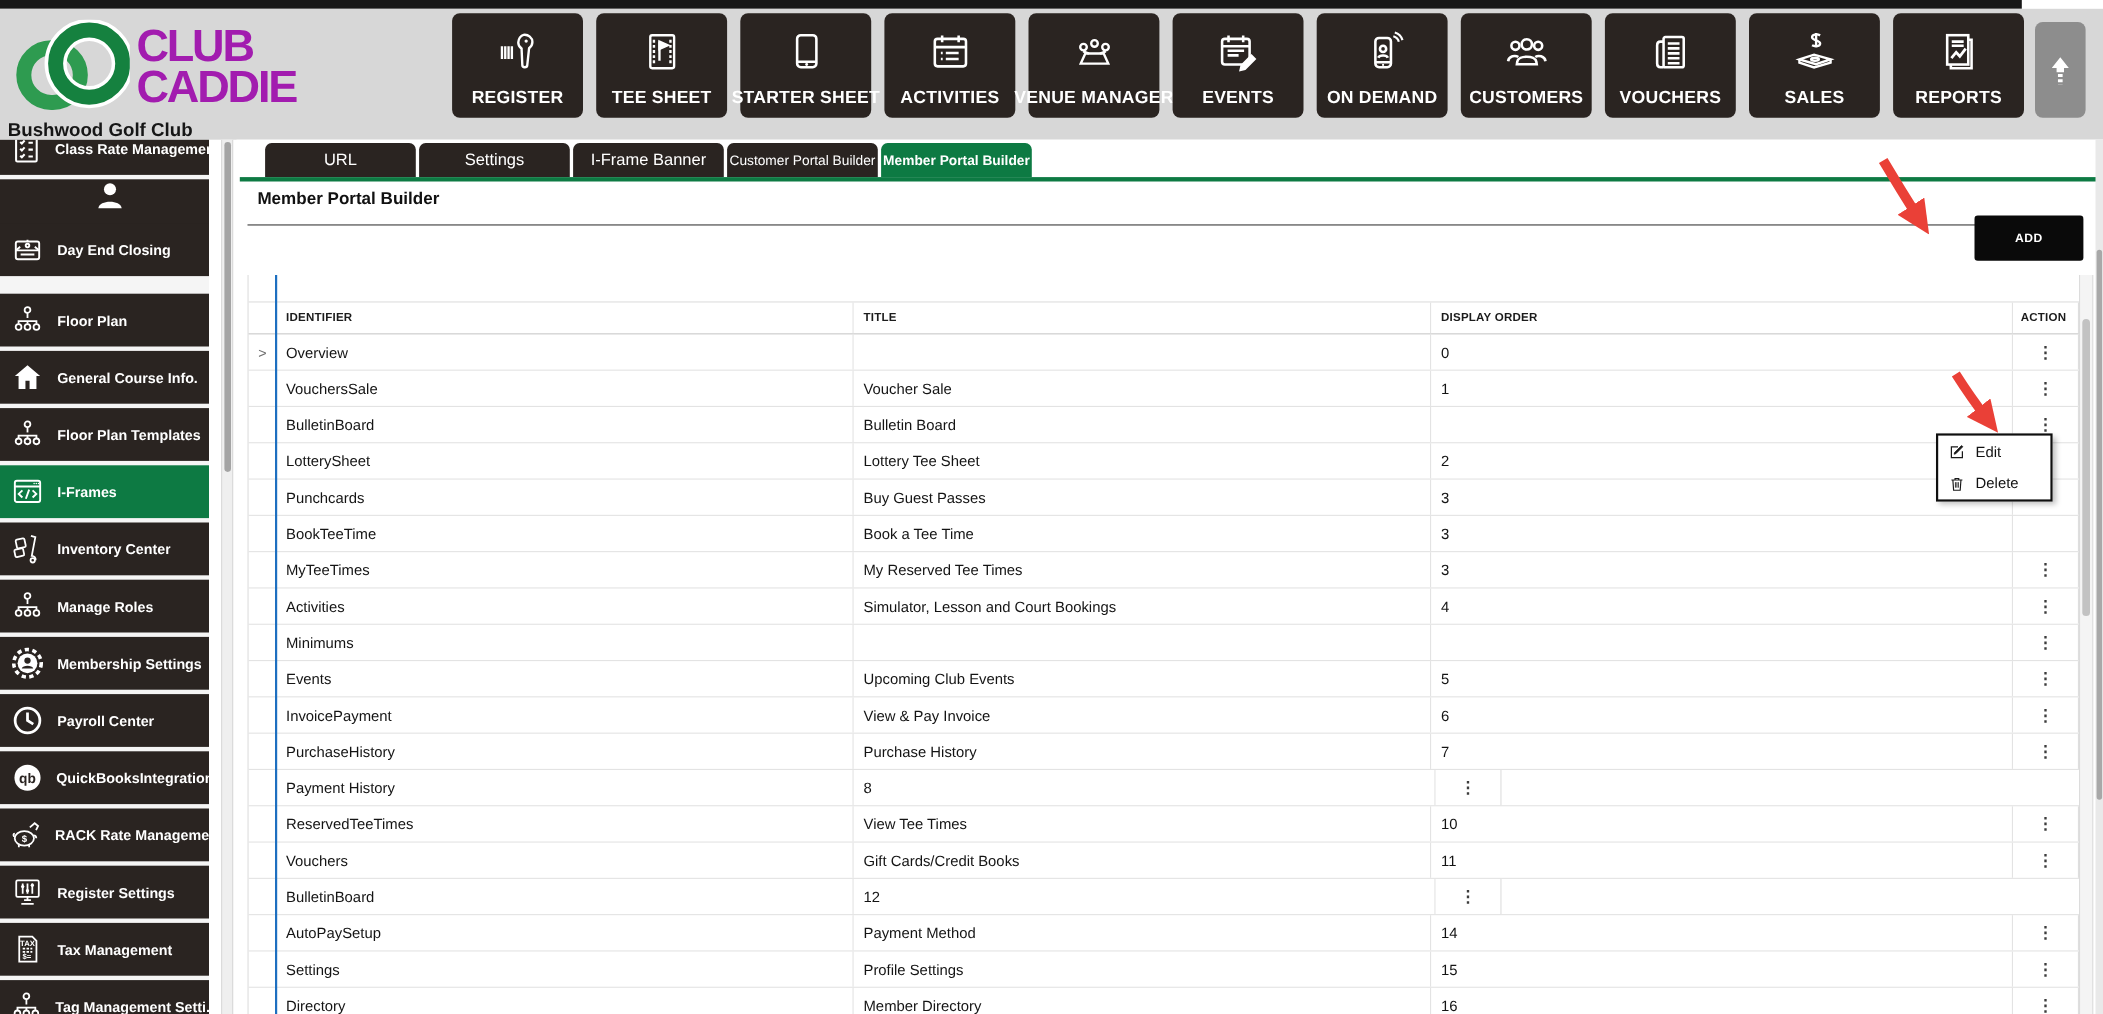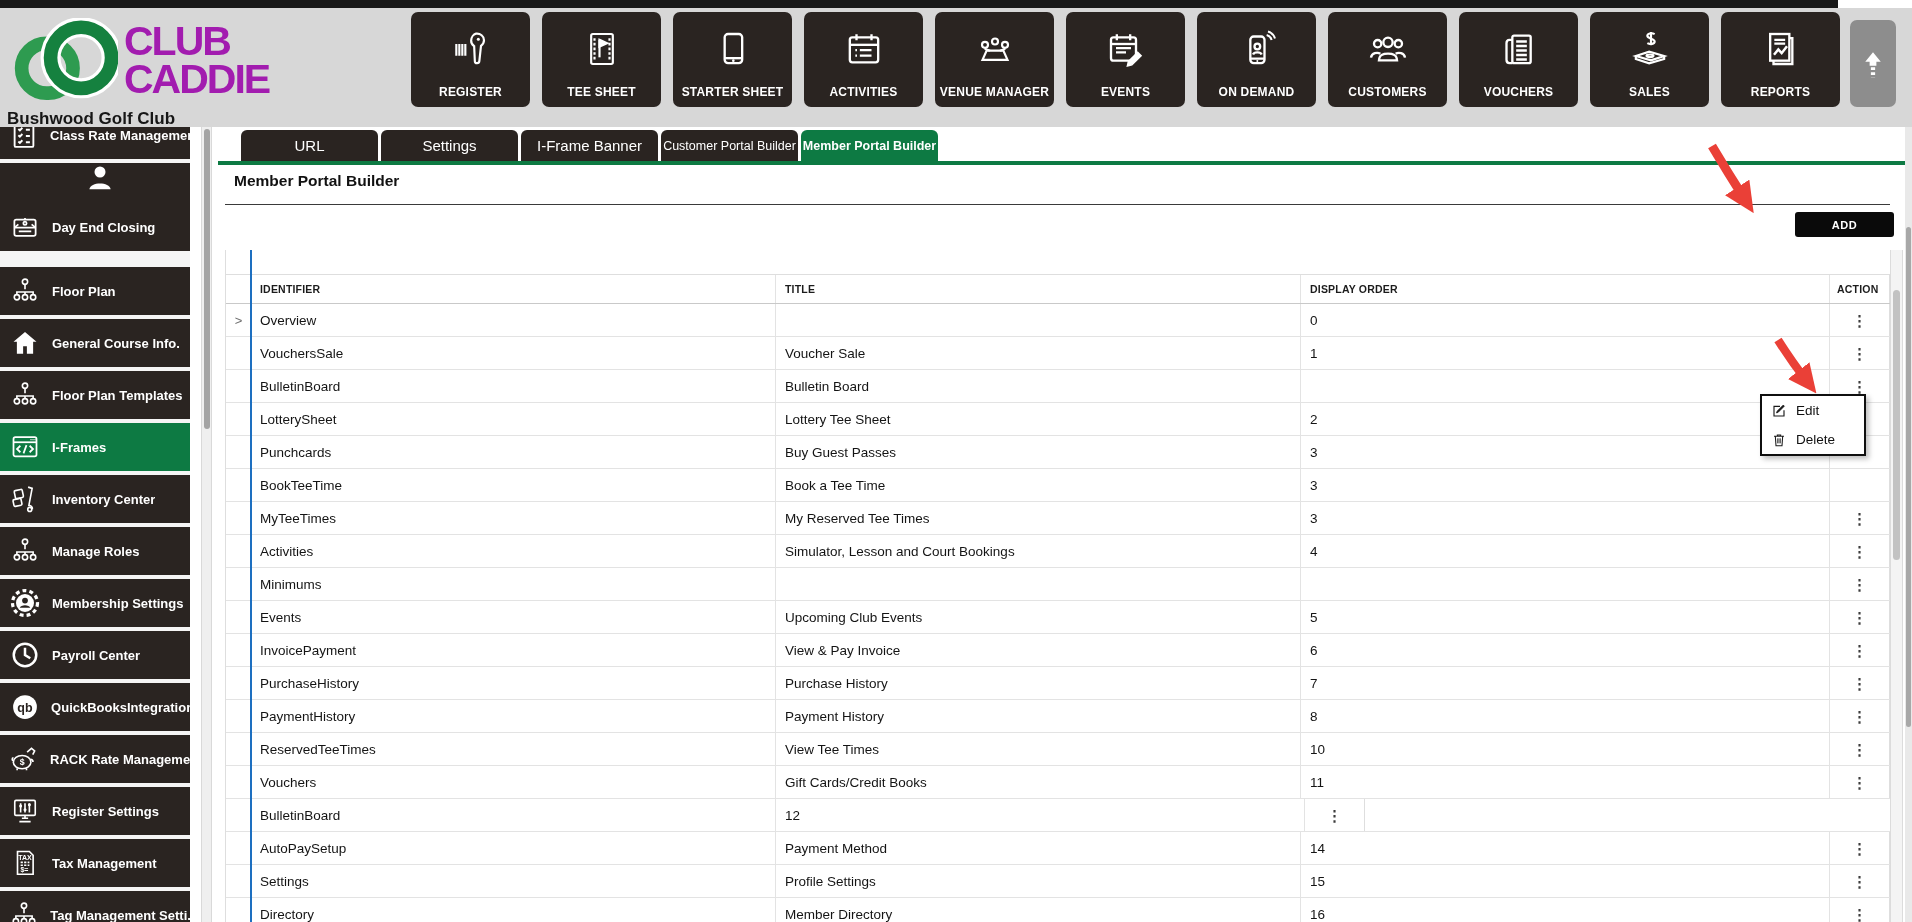--- a/index.html
+++ b/index.html
@@ -11,21 +11,21 @@
   .logo{position:absolute;left:12px;top:10px;display:flex;align-items:center;gap:6px;}
   .logo svg{width:106px;height:86px;}
   .brand{font-weight:bold;font-size:41px;line-height:.92;letter-spacing:-2px;color:#a21caf;}
   .clubname{position:absolute;left:7px;top:101px;font-size:17px;font-weight:bold;color:#161616;}
   .topnav{position:absolute;left:411px;top:4px;display:flex;gap:12px;}
   .navbtn{width:119px;height:95px;background:var(--dark,#2a2421);border-radius:7px;color:#fff;
           display:flex;flex-direction:column;align-items:center;justify-content:flex-end;
           padding-bottom:8px;box-sizing:border-box;cursor:pointer;}
   .navbtn .ic{flex:1;display:flex;align-items:center;justify-content:center;}
   .navbtn .ic svg{width:40px;height:40px;}
-  .navlabel{font-size:12px;font-weight:bold;letter-spacing:.2px;white-space:nowrap;}
+  .navlabel{font-size:16px;font-weight:bold;letter-spacing:.2px;white-space:nowrap;}
   .scrolltop{position:absolute;left:1850px;top:12px;width:46px;height:87px;background:#8d8d8d;
              border-radius:7px;display:flex;align-items:center;justify-content:center;cursor:pointer;}
   .scrolltop svg{width:30px;height:42px;}
   
   .sidebar{position:absolute;left:0;top:127px;width:190px;bottom:0;background:#f5f5f5;overflow:hidden;}
   .sideitem{position:absolute;left:0;width:190px;height:48px;background:var(--dark,#2a2421);color:#fff;
             display:flex;align-items:center;gap:11px;padding-left:9px;box-sizing:border-box;cursor:pointer;}
   .sideitem.active{background:var(--green,#0d7a43);}
   .sideitem .ic{width:32px;display:flex;justify-content:center;}
   .sideitem .ic svg{width:30px;height:30px;}
@@ -36,21 +36,21 @@
   
   .content{position:absolute;left:215px;top:127px;right:0;bottom:0;background:#fff;}
   .tabs{position:absolute;left:26px;top:3px;display:flex;gap:3px;}
   .tab{width:137px;height:31px;background:var(--dark,#2a2421);color:#fff;border-radius:6px 6px 0 0;
        display:flex;align-items:center;justify-content:center;font-size:15px;cursor:pointer;white-space:nowrap;}
   .tab.sm{font-size:12.5px;}
   .tab.active{background:var(--green,#0d7a43);font-weight:bold;}
   .greenline{position:absolute;left:3px;right:0;top:34px;height:4px;background:var(--green,#0d7a43);}
   .pagetitle{position:absolute;left:19px;top:45px;font-size:15.5px;font-weight:bold;color:#111;}
   .titlerule{position:absolute;left:10px;width:1665px;top:77px;border-top:1.5px solid #3a3a3a;}
-  .addbtn{position:absolute;left:1580px;top:85px;width:99px;height:25px;background:var(--add_button_bg,#0a0a0a);
+  .addbtn{position:absolute;left:1580px;top:69px;width:99px;height:41px;background:var(--add_button_bg,#0a0a0a);
           color:#fff;font-size:11px;font-weight:bold;letter-spacing:.5px;border-radius:3px;
           display:flex;align-items:center;justify-content:center;cursor:pointer;}
   
   .table{position:absolute;left:10px;top:123px;width:1665px;height:672px;border-left:1px solid #dedede;
          box-sizing:border-box;}
   .blueline{position:absolute;left:24px;top:0;width:2px;height:672px;background:var(--blue_accent,#1d6fc0);z-index:2;}
   .thead{display:flex;height:28px;align-items:center;border-top:1px solid #dedede;border-bottom:1px solid #c9c9c9;
          font-size:10.5px;font-weight:bold;color:#1c1c1c;letter-spacing:.2px;margin-top:24px;}
   .trow{display:flex;height:32px;align-items:center;border-bottom:1px solid #e3e3e3;font-size:13.5px;color:#141414;cursor:default;}
   .c{box-sizing:border-box;border-right:1px solid #e3e3e3;height:100%;display:flex;align-items:center;overflow:hidden;}
@@ -547,21 +547,20 @@
             <div class="c c-exp"></div>
             <div class="c c-id">PurchaseHistory</div>
             <div class="c c-title">Purchase History</div>
             <div class="c c-ord">7</div>
             <div class="c c-act">
               <span class="kebab">⋮</span>
             </div>
           </div>
           <div class="trow">
             <div class="c c-exp"></div>
-            <div class="c c-id">PaymentHistory</div>
             <div class="c c-title">Payment History</div>
             <div class="c c-ord">8</div>
             <div class="c c-act">
               <span class="kebab">⋮</span>
             </div>
           </div>
           <div class="trow">
             <div class="c c-exp"></div>
             <div class="c c-id">ReservedTeeTimes</div>
             <div class="c c-title">View Tee Times</div>

